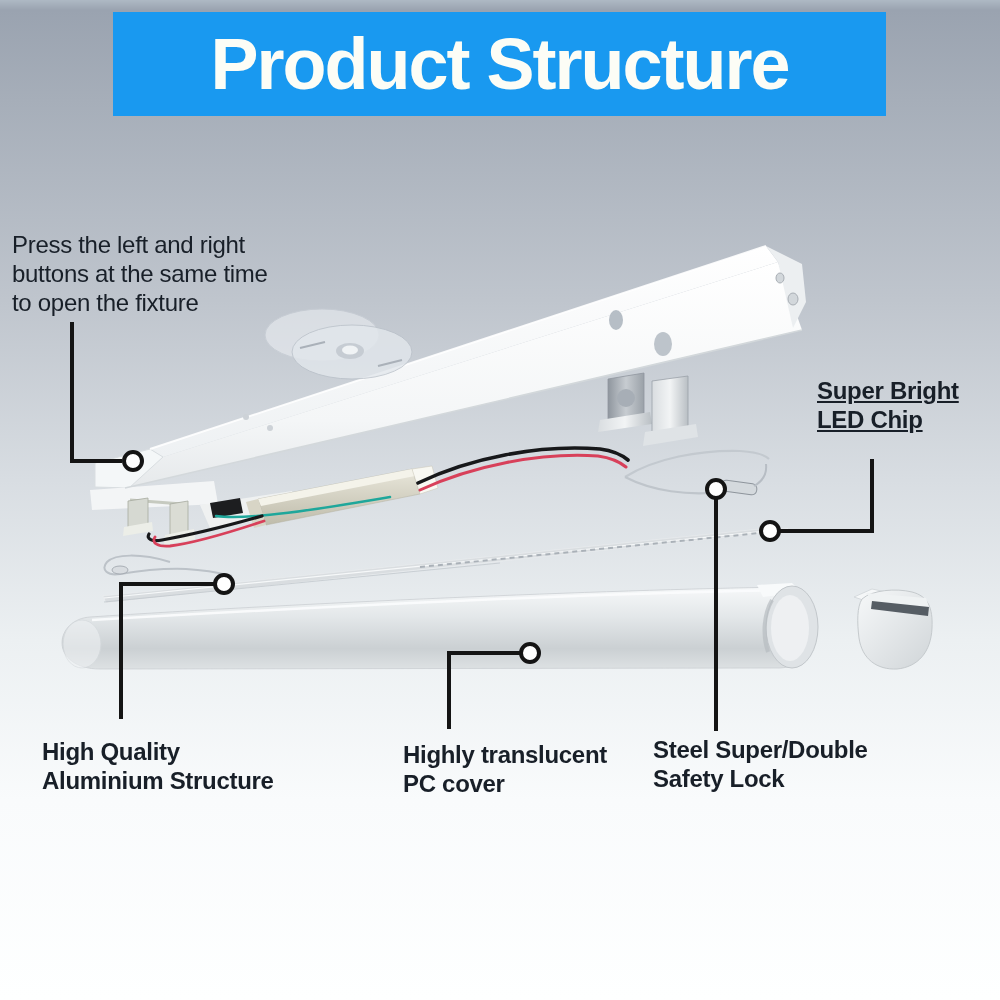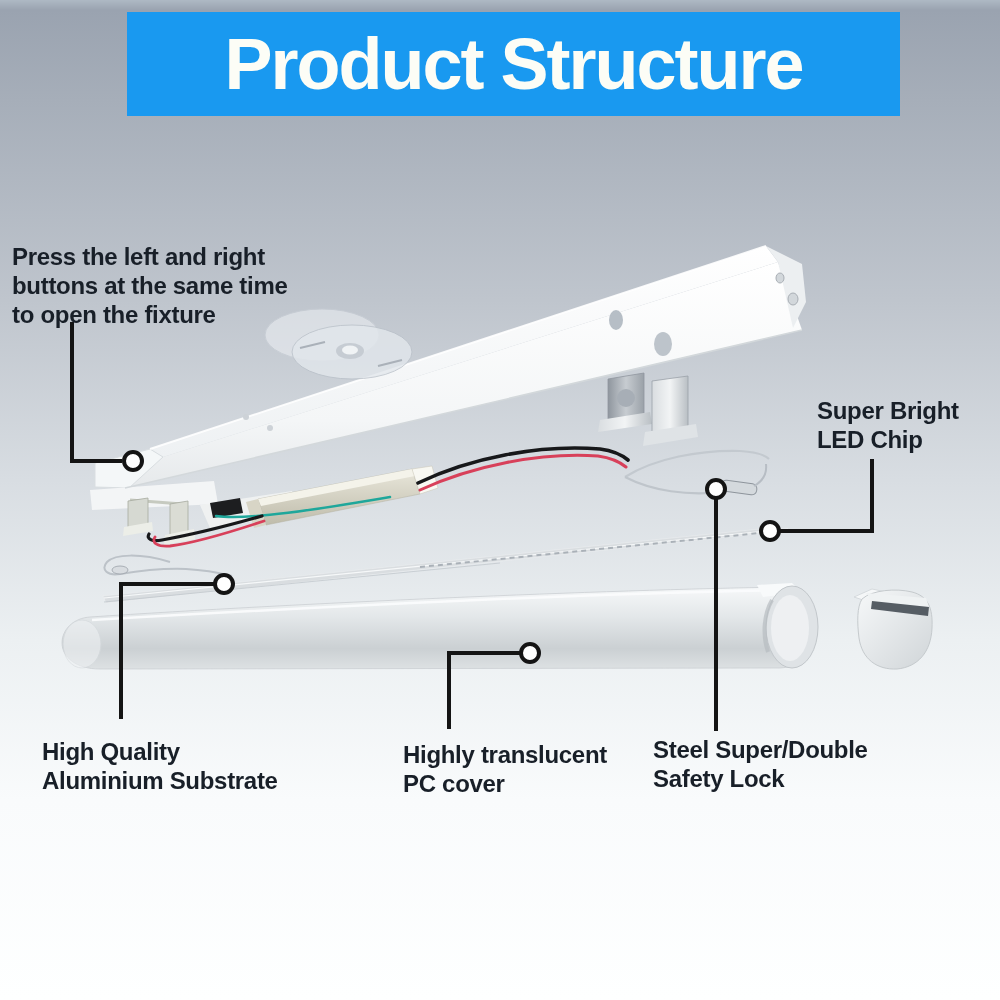--- a/index.html
+++ b/index.html
@@ -5,32 +5,32 @@
   html,body{margin:0;padding:0;}
   body{
     width:1000px;height:1000px;overflow:hidden;position:relative;
     font-family:"Liberation Sans","DejaVu Sans",sans-serif;
     background:linear-gradient(180deg,#aeb9c4 0%,#9aa3b0 1%,#a6aeb9 10%,#bfc5cd 30%,#d8dde2 48%,#ecf0f2 64%,#f9fbfc 80%,#feffff 100%);
   }
   .stage{position:absolute;inset:0;}
   svg.diagram{position:absolute;left:0;top:0;z-index:1;}
   .banner{
     position:absolute;left:113px;top:12px;width:773px;height:104px;z-index:3;
-    display:flex;align-items:center;justify-content:center;margin-left:14px;
+    display:flex;align-items:center;justify-content:center;
   }
   .banner h1{
     margin:0;font-size:72px;font-weight:800;letter-spacing:-2px;line-height:1;
     text-align:center;white-space:nowrap;
   }
   .callout-label{
     position:absolute;z-index:3;white-space:pre-line;
     font-weight:700;font-size:24px;line-height:29px;letter-spacing:-0.3px;
   }
-  #lbl-open{left:12px;top:242px;font-weight:700;width:320px;}
-  #lbl-led{left:817px;top:396px;}
+  #lbl-open{left:12px;top:230px;font-weight:400;width:320px;}
+  #lbl-led{left:817px;top:376px;text-decoration:underline;}
   #lbl-substrate{left:42px;top:737px;}
   #lbl-pccover{left:388px;top:740px;}
   #lbl-steelrope{left:653px;top:735px;}
 </style>
 </head>
 <body>
 
 <div class="stage">
 
   <svg class="diagram" width="1000" height="1000" viewBox="0 0 1000 1000" aria-hidden="true">
@@ -182,20 +182,20 @@
   </header>
 
   <div class="callout-label" id="lbl-open" style="color: rgb(24, 31, 40);">Press the left and right
 buttons at the same time
 to open the fixture</div>
 
   <div class="callout-label" id="lbl-led" style="color: rgb(24, 31, 40);">Super Bright
 LED Chip</div>
 
   <div class="callout-label" id="lbl-substrate" style="color: rgb(24, 31, 40);">High Quality
-Aluminium Substrate</div>
+Aluminium Structure</div>
 
   <div class="callout-label" id="lbl-pccover" style="color: rgb(24, 31, 40); margin-left: 15px;">Highly translucent
 PC cover</div>
 
   <div class="callout-label" id="lbl-steelrope" style="color: rgb(24, 31, 40);">Steel Super/Double
 Safety Lock</div>
 </div>
 
 </body></html>

